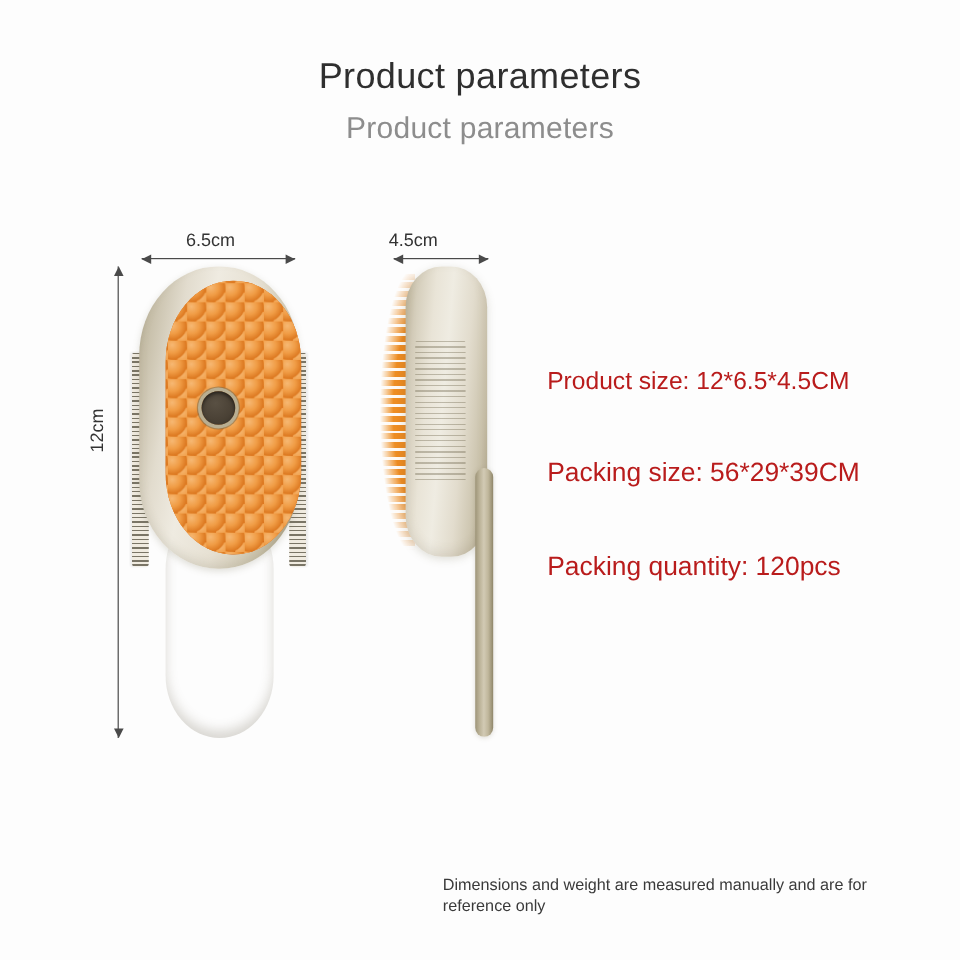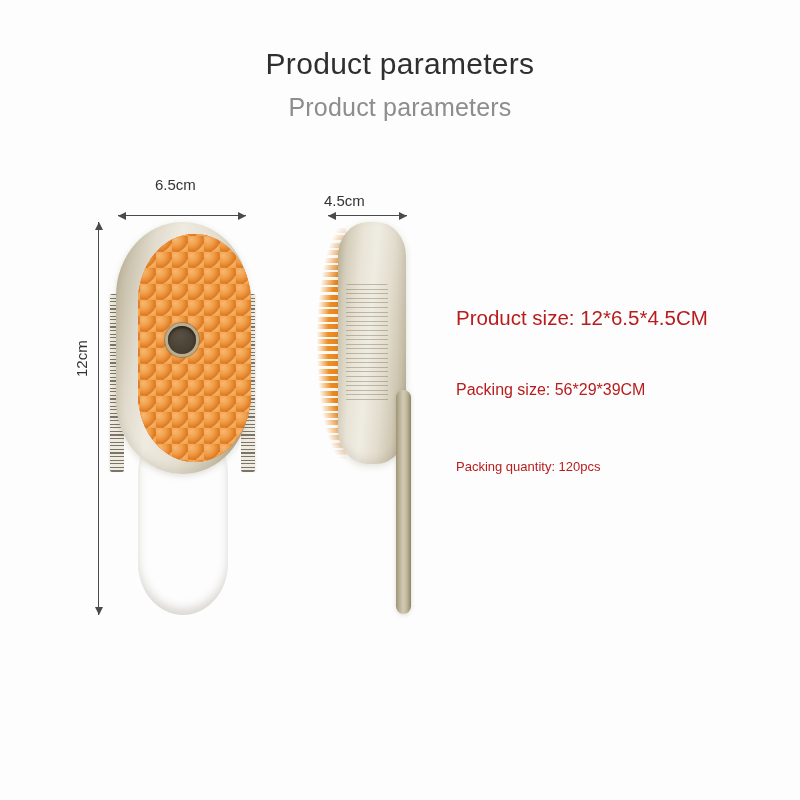--- a/index.html
+++ b/index.html
@@ -46,21 +46,21 @@
     white-space: nowrap;
   }
 
   
   .dim-label {
     position: absolute;
     font-size: 15px;
     color: #333;
     white-space: nowrap;
   }
-  .dim-w1 { left: 155px; top: 176px; }
+  .dim-w1 { left: 155px; top: 192px; }
   .dim-w2 { left: 324px; top: 192px; }
   .dim-h1 {
     left: 73px; top: 377px;
     transform: rotate(-90deg);
     transform-origin: left top;
     
   }
 
   
   .arrow-h {
@@ -110,22 +110,22 @@
   }
   .arrow-h1 { left: 98px; top: 222px; height: 393px; }
 
   
   .spec {
     position: absolute;
     color: #b91c1c;
     white-space: nowrap;
   }
   .spec-1 { left: 456px; top: 306px; font-size: 20.5px; }
-  .spec-2 { left: 456px; top: 381px; font-size: 16px; }
-  .spec-3 { left: 456px; top: 459px; font-size: 13px; }
+  .spec-2 { left: 456px; top: 381px; font-size: 22px; }
+  .spec-3 { left: 456px; top: 459px; font-size: 22px; }
 
   
   .footnote {
     position: absolute;
     left: 369px; top: 729px;
     width: 400px;
     font-size: 13.5px;
     line-height: 17px;
     color: #3a3a3a;
   }
@@ -325,14 +325,15 @@
     <div class="side-body">
       <div class="side-ridges"></div>
     </div>
     <div class="side-handle"></div>
   </div>
 
   <div class="spec spec-1">Product size: 12*6.5*4.5CM</div>
   <div class="spec spec-2">Packing size: 56*29*39CM</div>
   <div class="spec spec-3">Packing quantity: 120pcs</div>
 
+  <div class="footnote">Dimensions and weight are measured manually and are for reference only</div>
 
 </div>
 
 </body></html>

